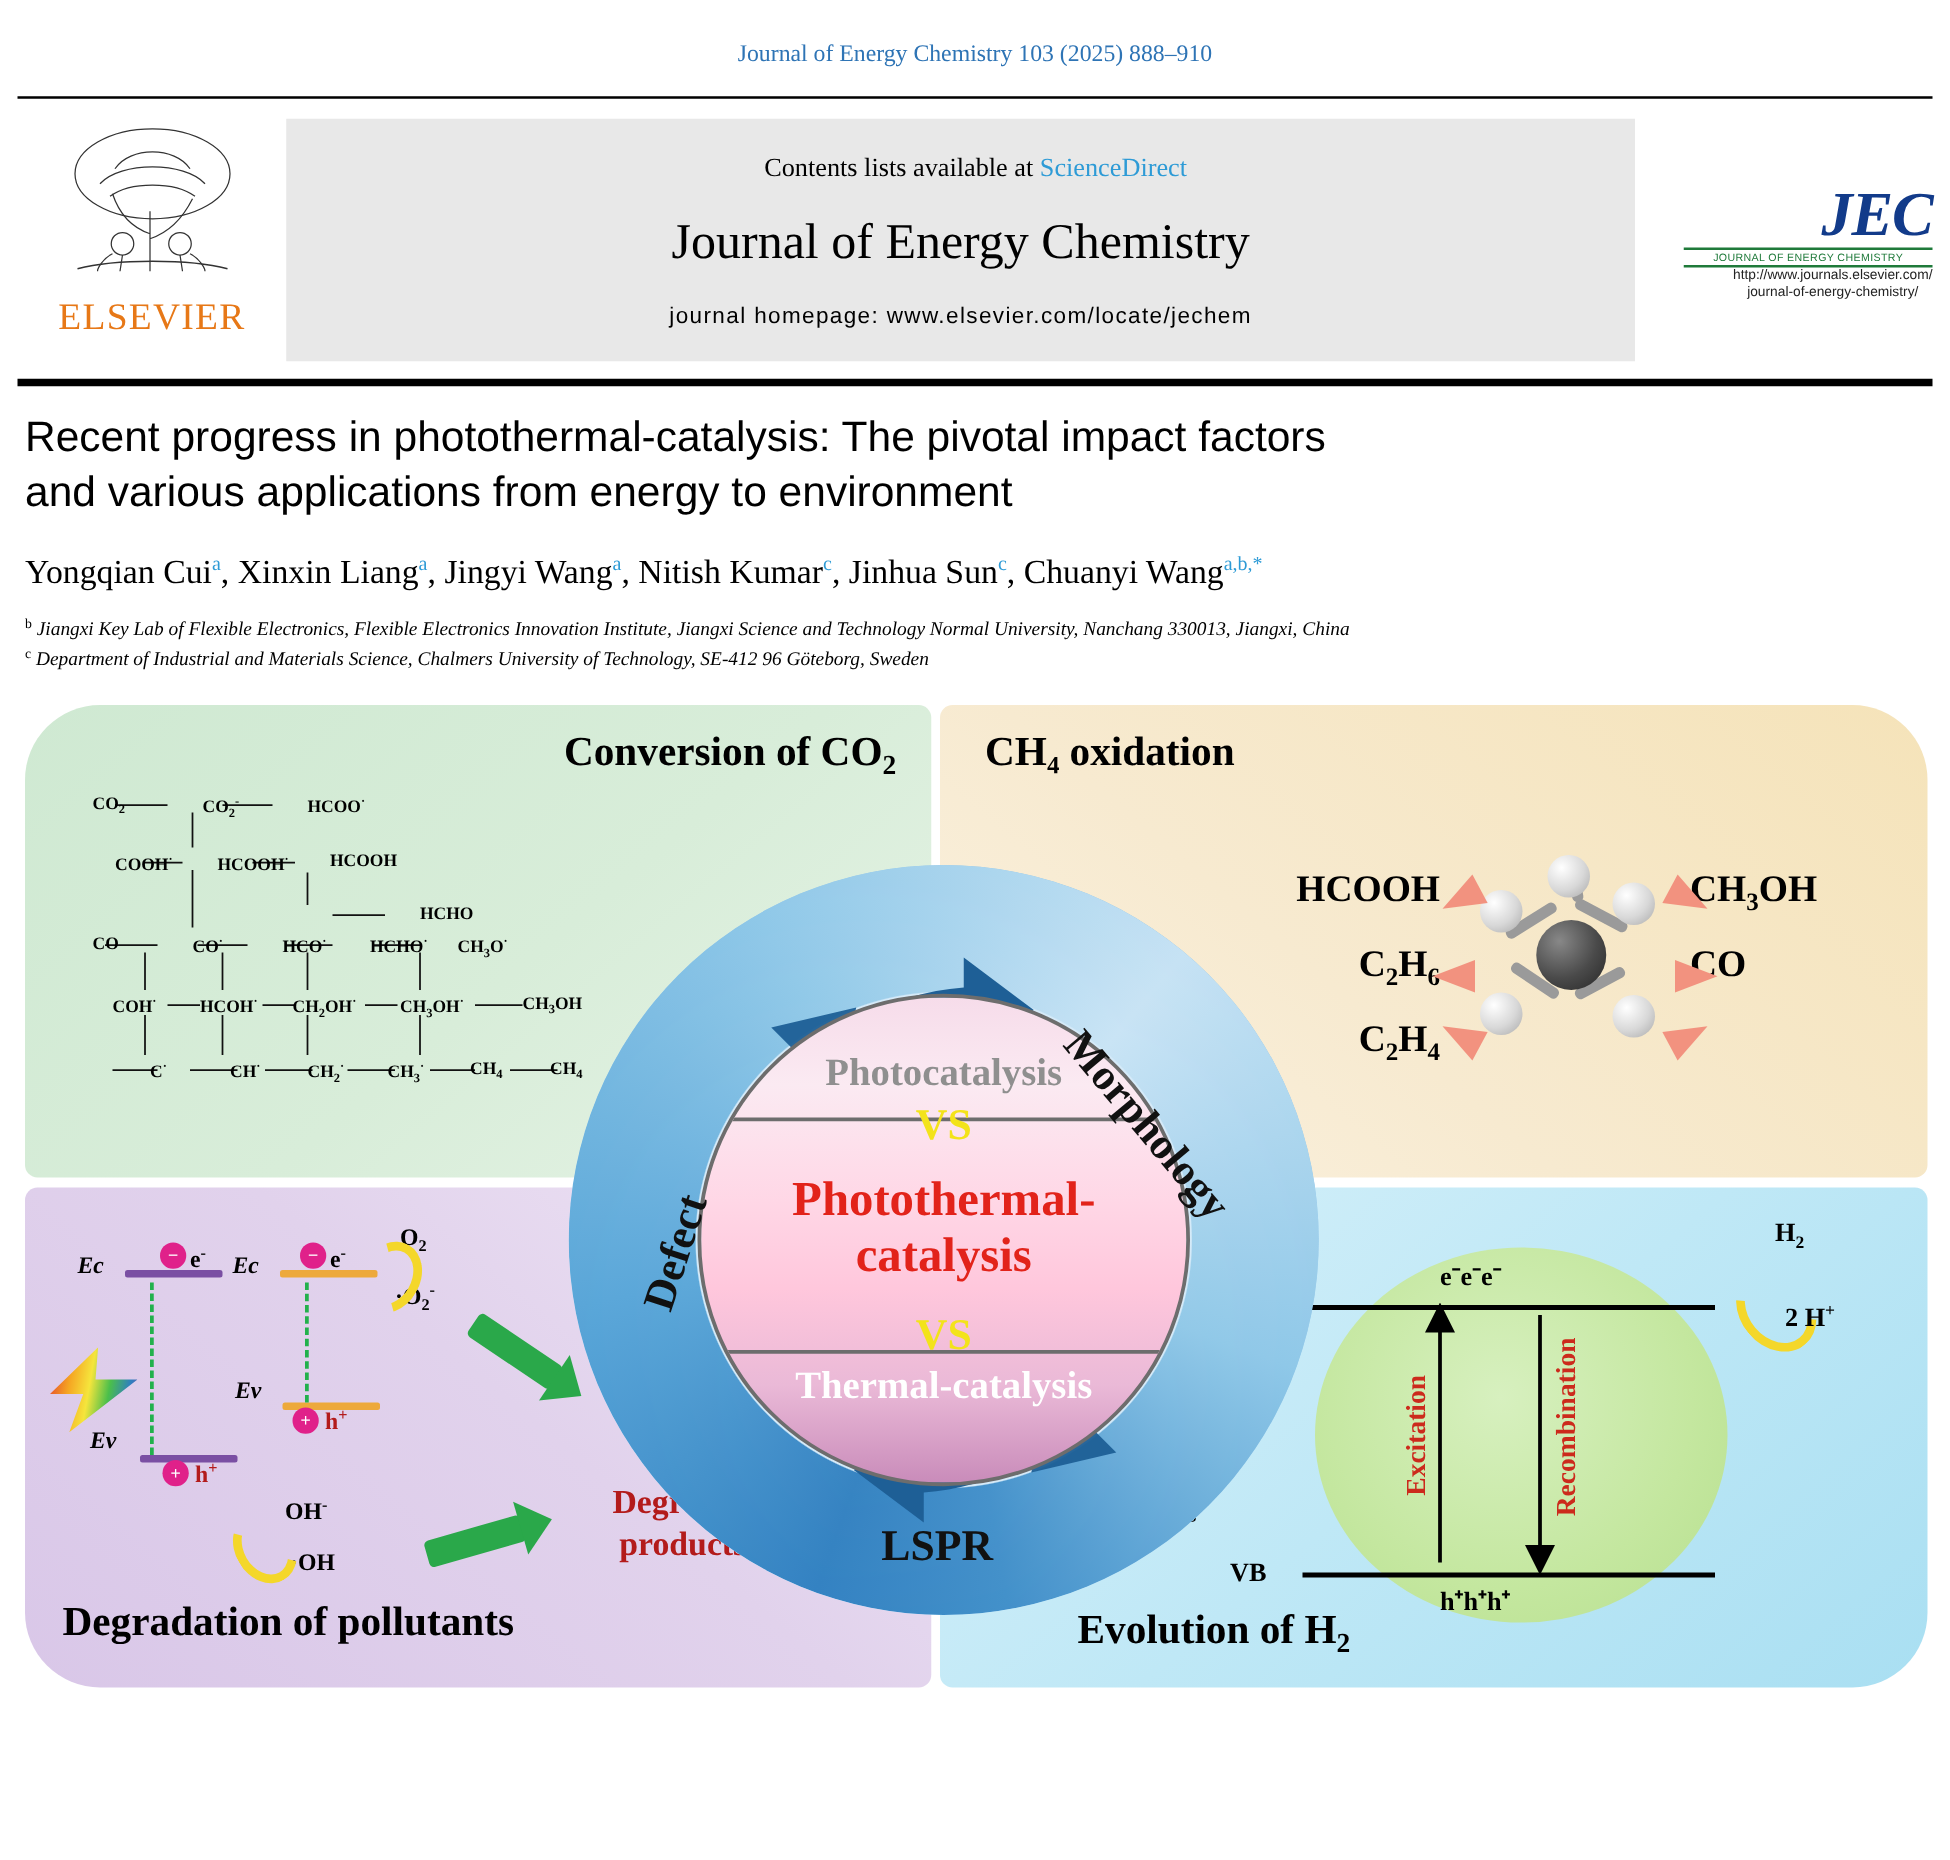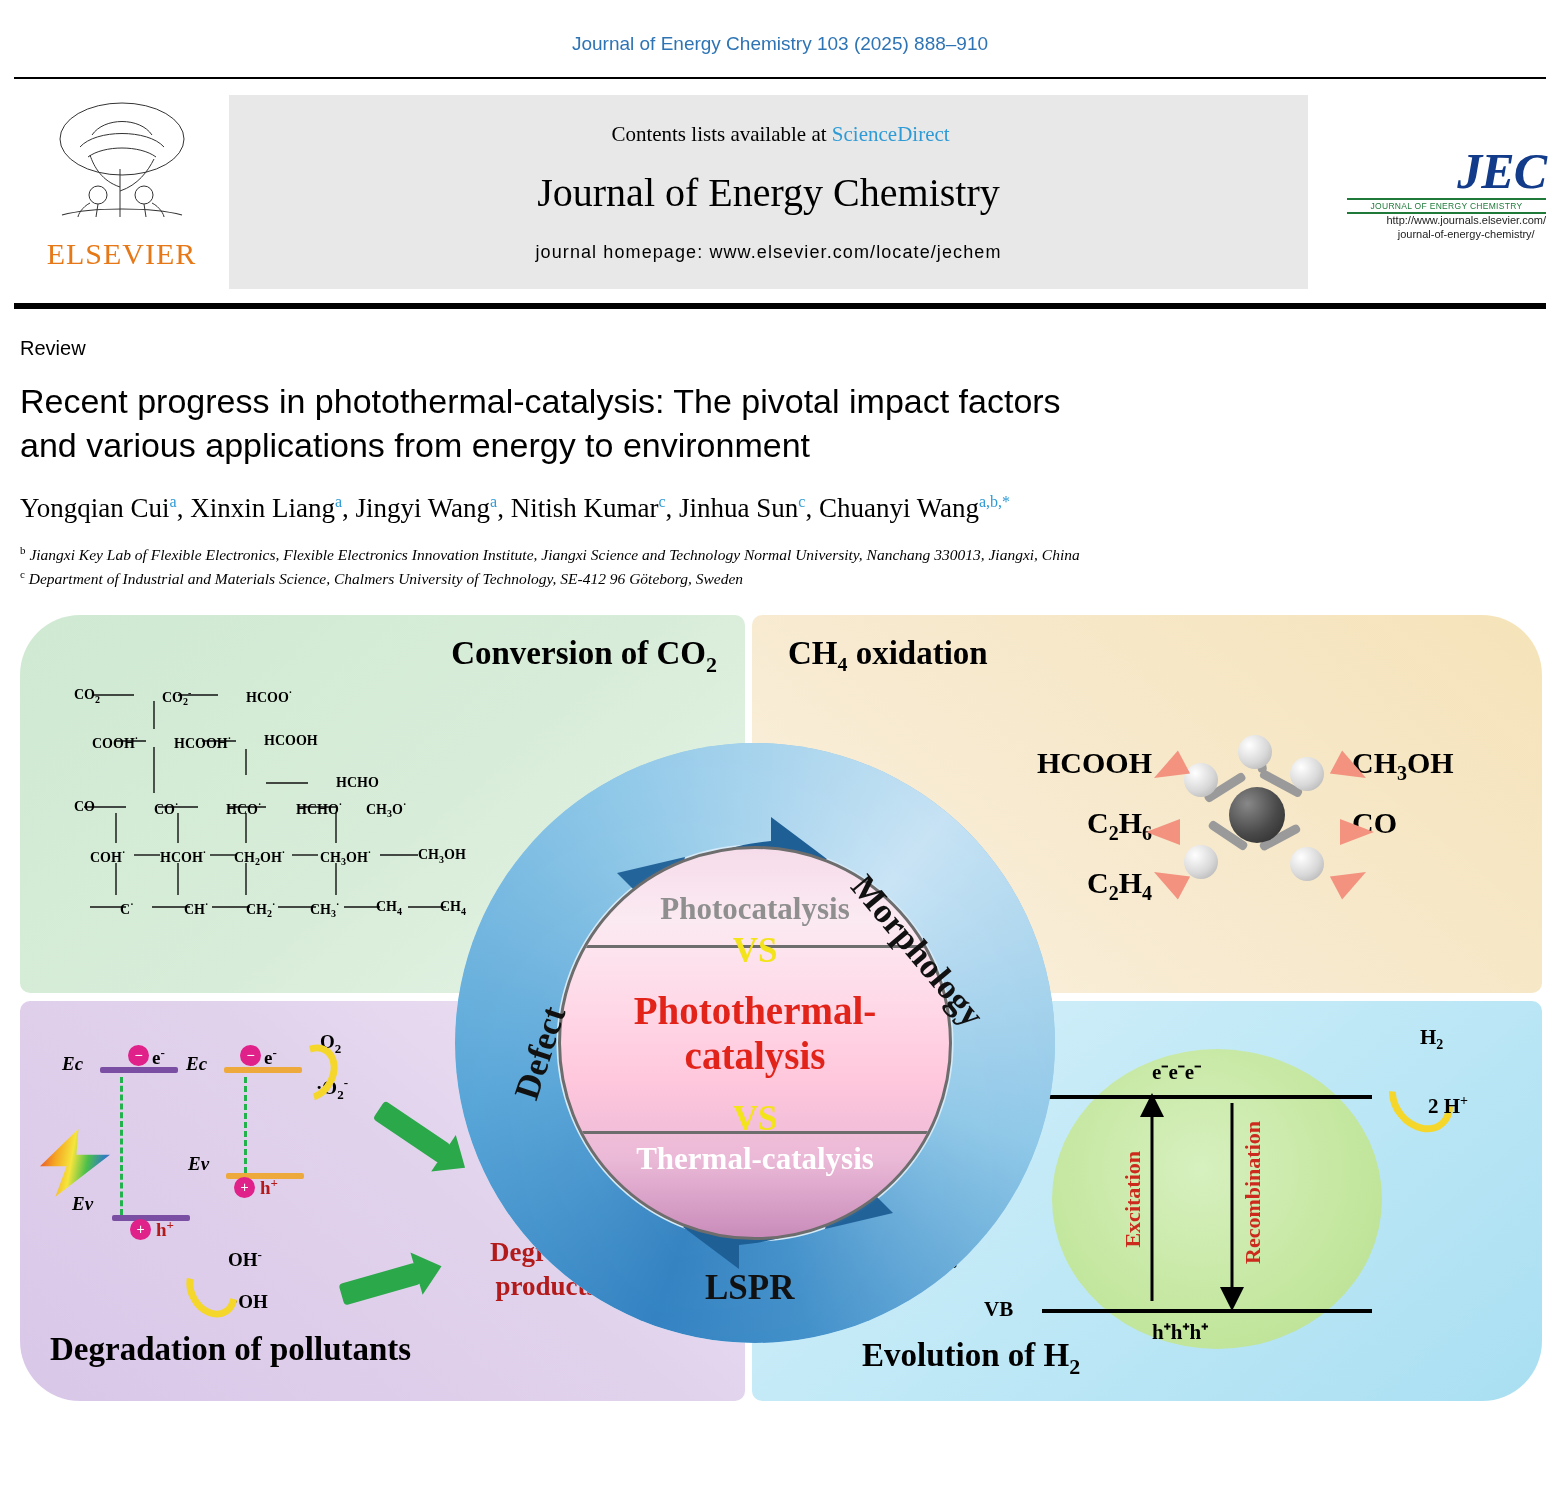--- a/index.html
+++ b/index.html
@@ -12,21 +12,21 @@
     height: 1488px;
     font-family: "Liberation Serif", serif;
     color: #000;
     position: relative;
     overflow: hidden;
   }
 
   
   .running-head {
     text-align: center;
-    font-family: Liberation Sans, sans-serif;
+    font-family: Liberation Serif, serif;
     font-size: 19px;
     color: #2e74b5;
     padding-top: 33px;
   }
 
   .rule-top {
     border-top: 2px solid #000;
     margin: 22px 14px 0 14px;
   }
 
@@ -424,21 +424,20 @@
     <div class="jec-url">
       <div>http://www.journals.elsevier.com/</div>
       <div>journal-of-energy-chemistry/</div>
     </div>
   </div>
 </div>
 
 <div class="rule-thick"></div>
 
 <div class="article">
-  <div class="art-type">Review</div>
 
   <div class="art-title">
     <div>Recent progress in photothermal-catalysis: The pivotal impact factors</div>
     <div>and various applications from energy to environment</div>
   </div>
 
   <div class="authors">
     <span><span>Yongqian Cui</span><sup>a</sup><span>, </span></span>
     <span><span>Xinxin Liang</span><sup>a</sup><span>, </span></span>
     <span><span>Jingyi Wang</span><sup>a</sup><span>, </span></span>

